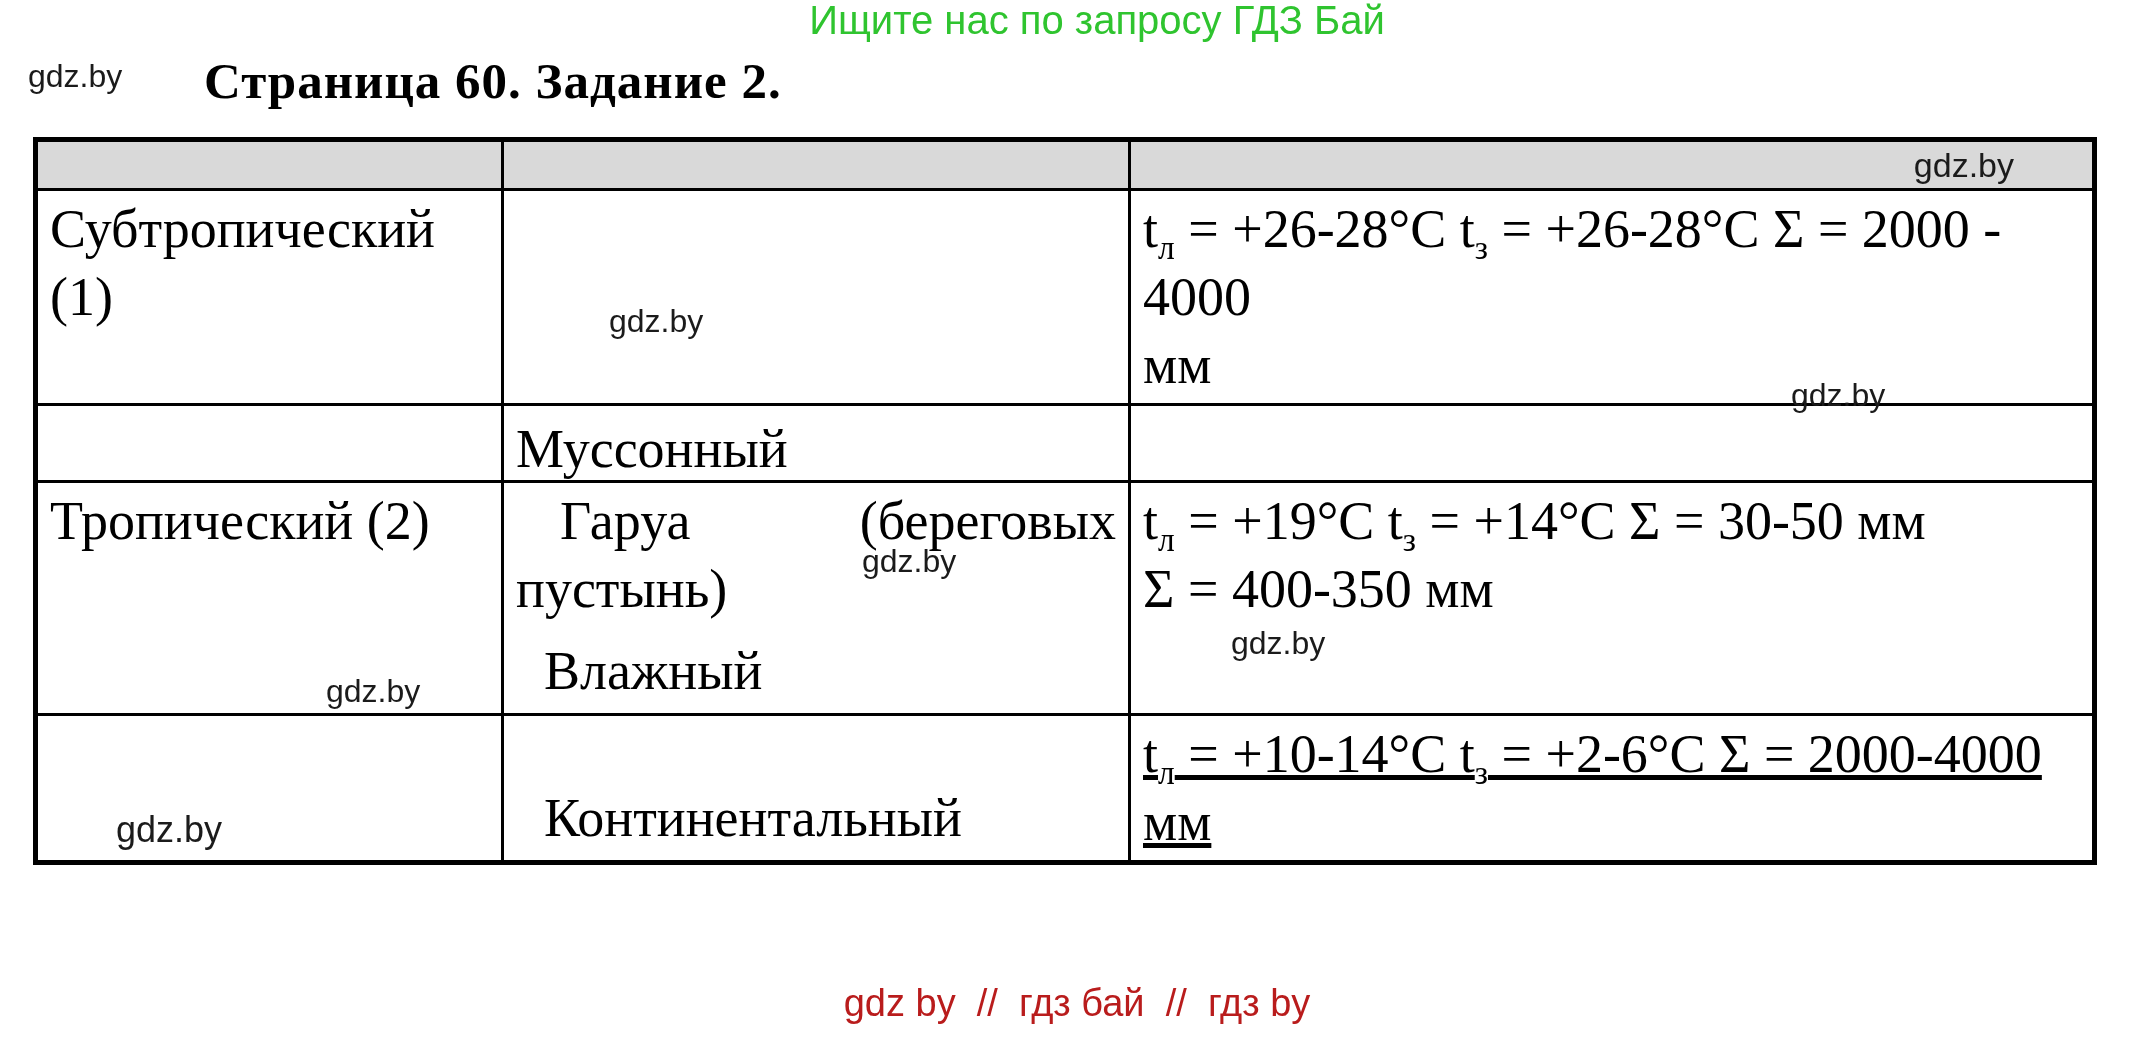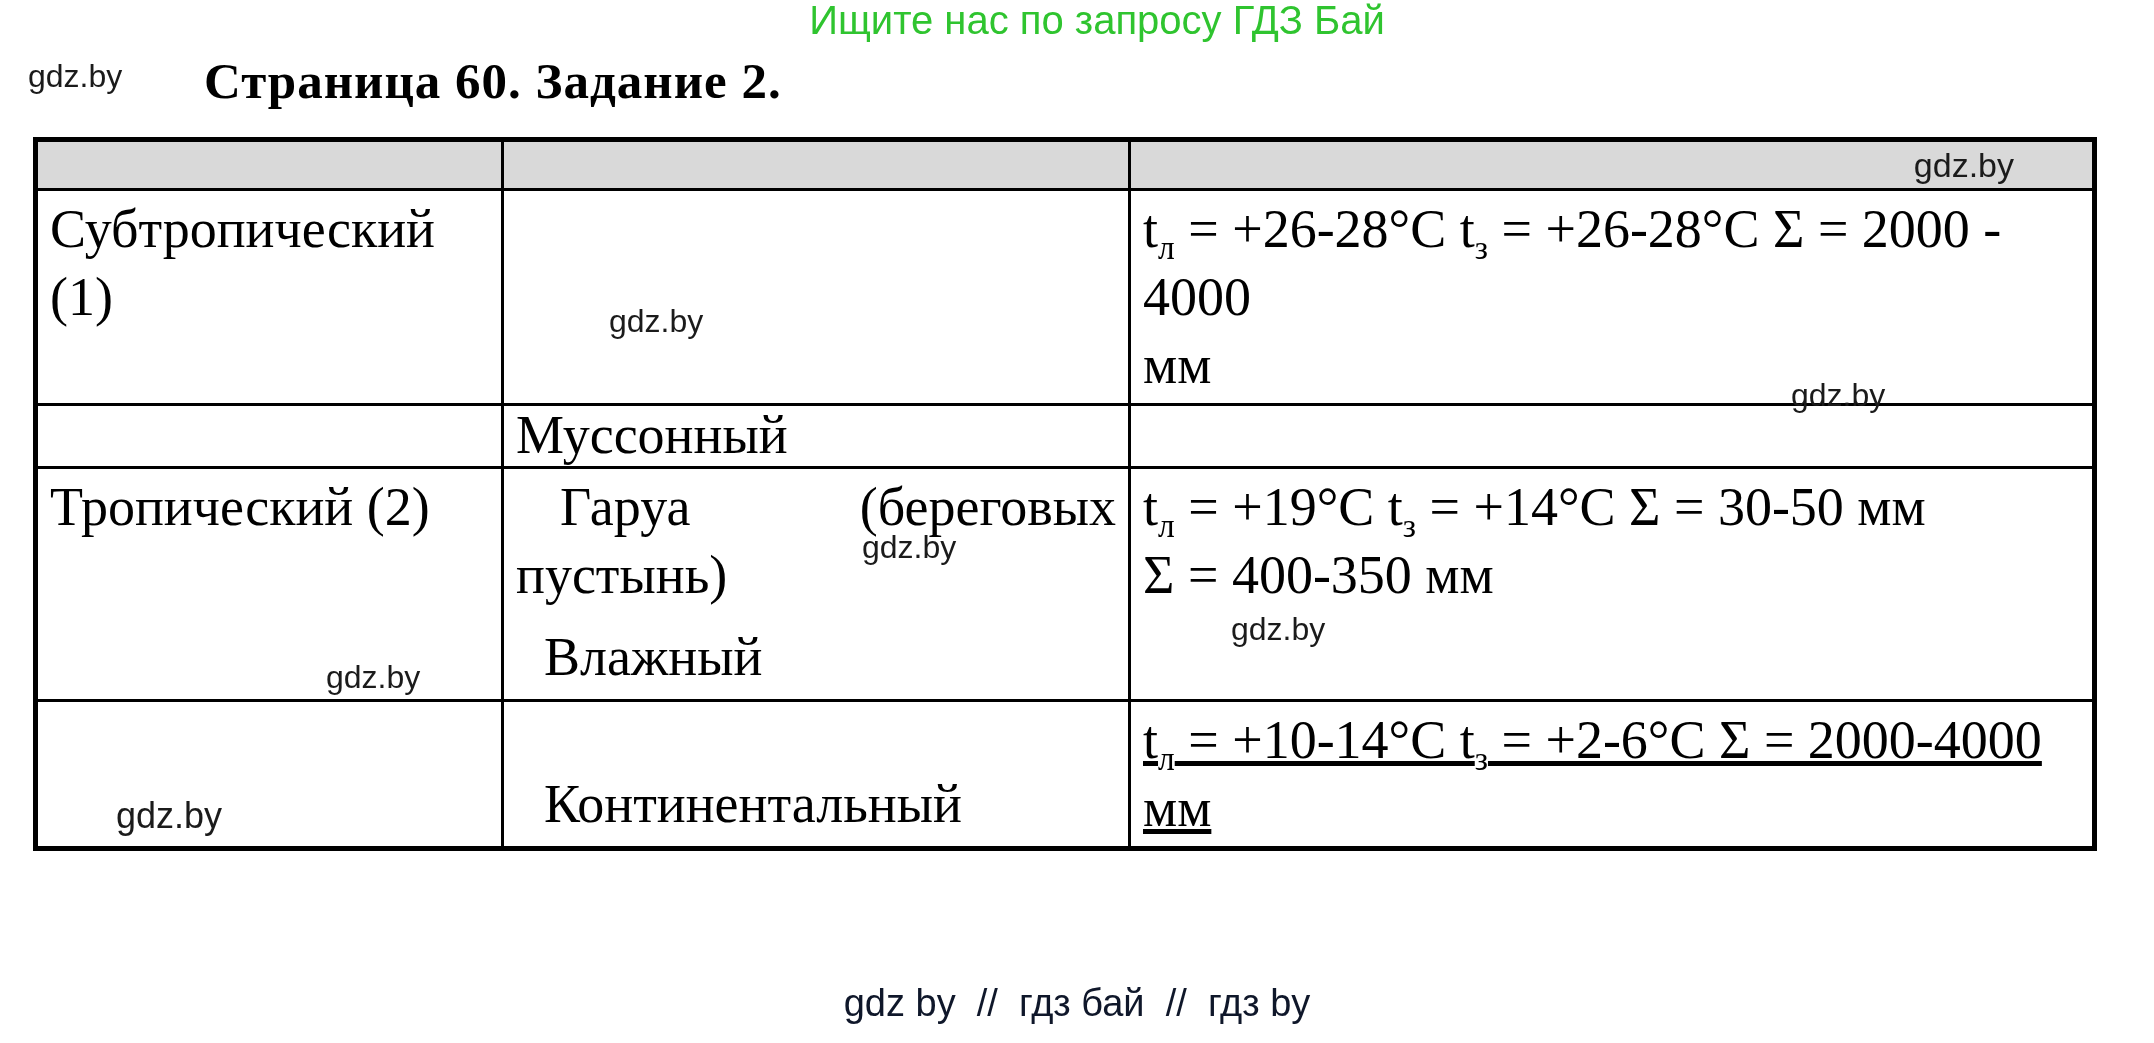--- a/index.html
+++ b/index.html
@@ -67,21 +67,21 @@
     position: relative;
     overflow: visible;
   }
   tr.hdr td {
     background: #d9d9d9;
     height: 46px;
     vertical-align: middle;
     padding: 0 78px 0 12px;
   }
   tr.r1 td { height: 168px; }
-  tr.r2 td { height: 48px; line-height: 54px; padding-top: 2px; border-radius: 10px; }
+  tr.r2 td { height: 48px; line-height: 54px; padding-top: 16px; border-radius: 10px; }
   tr.r3 td { height: 222px; }
   tr.r4 td { height: 172px; }
   tr.r5 td { height: 106px; text-decoration: underline; }
 
   .wm {
     font-family: "Liberation Sans", "DejaVu Sans", sans-serif;
     font-size: 32px;
     line-height: 36px;
     color: #1b1b1b;
   }
@@ -94,21 +94,21 @@
 
   
   .footer-links {
     position: absolute;
     top: 982px;
     left: 0;
     width: 100%;
     text-align: center;
     font-family: "Liberation Sans", "DejaVu Sans", sans-serif;
     font-size: 38px;
-    color: #0f172a;
+    color: #b91c1c;
     white-space: pre;
   }
 </style>
 </head>
 <body>
 
 <div class="promo-banner">Ищите нас по запросу ГДЗ Бай</div>
 <div class="site-label-topleft">gdz.by</div>
 <div class="page-title">Страница 60. Задание 2.</div>
 

